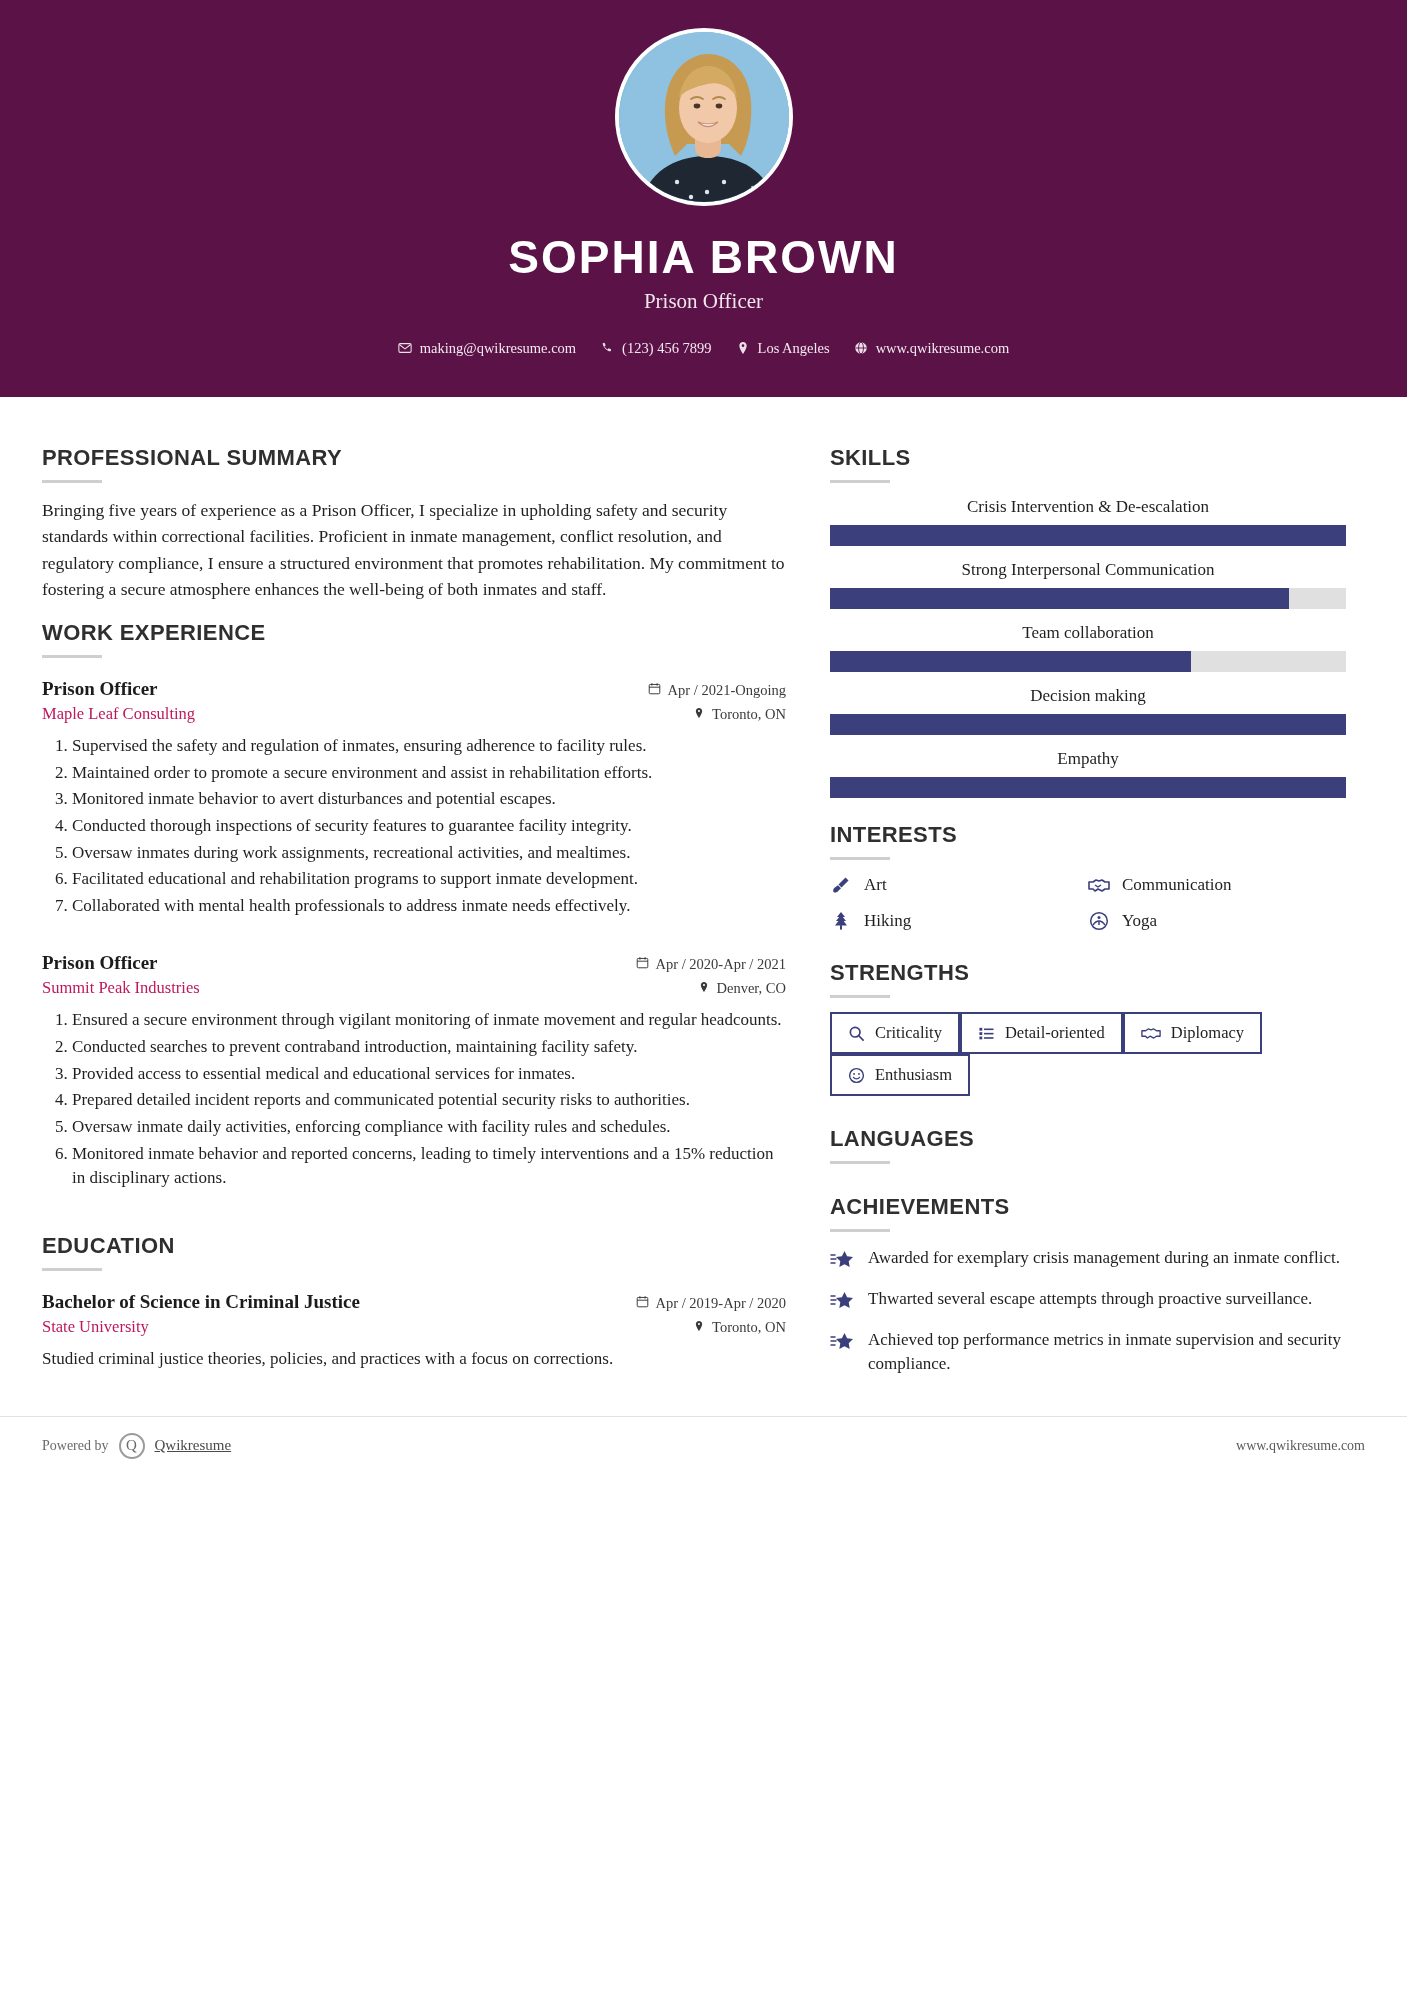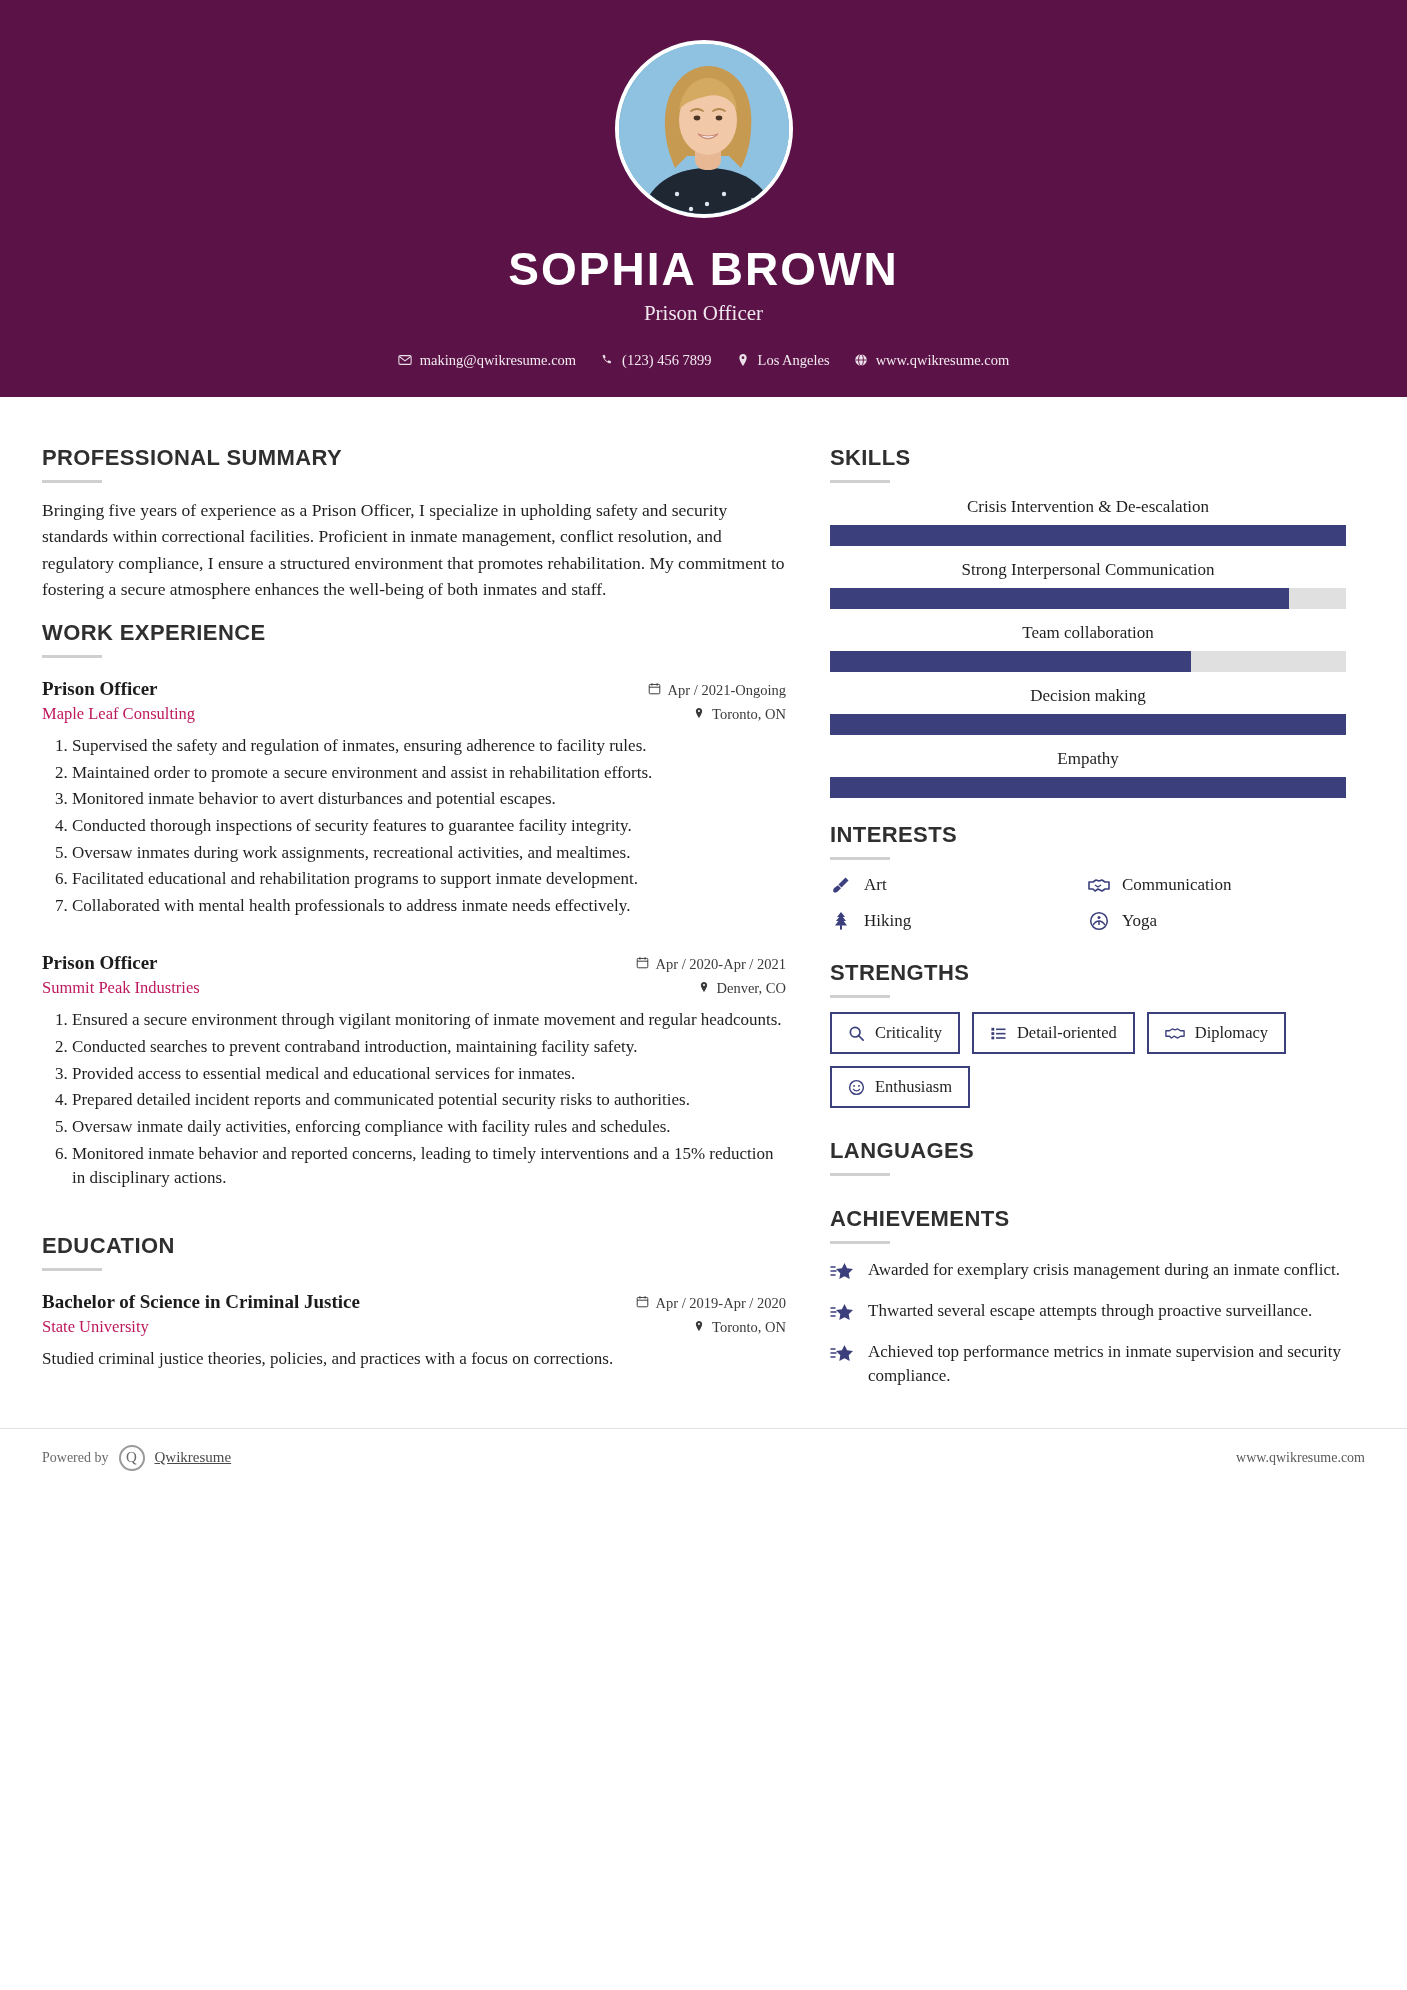--- a/index.html
+++ b/index.html
@@ -15,21 +15,21 @@
 
   
   .header {
     background: #5b1246;
     height: 397px;
     width: 100%;
     display: flex;
     flex-direction: column;
     align-items: center;
     justify-content: flex-start;
-    padding-top: 40px;
+    padding-top: 28px;
   }
   .avatar {
     width: 178px; height: 178px;
     border-radius: 50%;
     overflow: hidden;
     border: 4px solid #ffffff;
     background: #8ec2e0;
     position: relative;
   }
   .avatar .face-bg { position:absolute; inset:0; background: radial-gradient(circle at 50% 35%, #a9d3ea 0%, #7fb6d8 75%); }
@@ -103,21 +103,21 @@
   
   .skill { margin-bottom: 14px; }
   .skill-label { font-size: 17px; color: #1f1f1f; margin-bottom: 8px; text-align: center; }
   .bar-bg { width: 100%; height: 21px; background: #e0e0e0; }
   .bar-fill { height: 100%; background: #3b3f7c; }
 
   .interests-grid { display: grid; grid-template-columns: 1fr 1fr; row-gap: 14px; margin-top: 4px; }
   .interest { display: flex; align-items: center; gap: 12px; font-size: 17px; color: #1f1f1f; }
   .interest .ico { width: 22px; height: 22px; color:#3b3f7c; display:flex; align-items:center; justify-content:center;}
 
-  .strengths { display: flex; flex-wrap: wrap; gap: 12px; margin-top: 6px; }
+  .strengths { display: flex; flex-wrap: wrap; margin-top: 6px; }
   .strength {
     display: flex; align-items: center; gap: 10px;
     border: 2px solid #3b3f7c;
     color: #1f1f1f;
     padding: 9px 16px;
     font-size: 16.5px;
   }
   .strength .ico { color: #3b3f7c; display:flex; align-items:center;}
 
   .langs { display: flex; justify-content: space-between; margin-top: 18px; }

